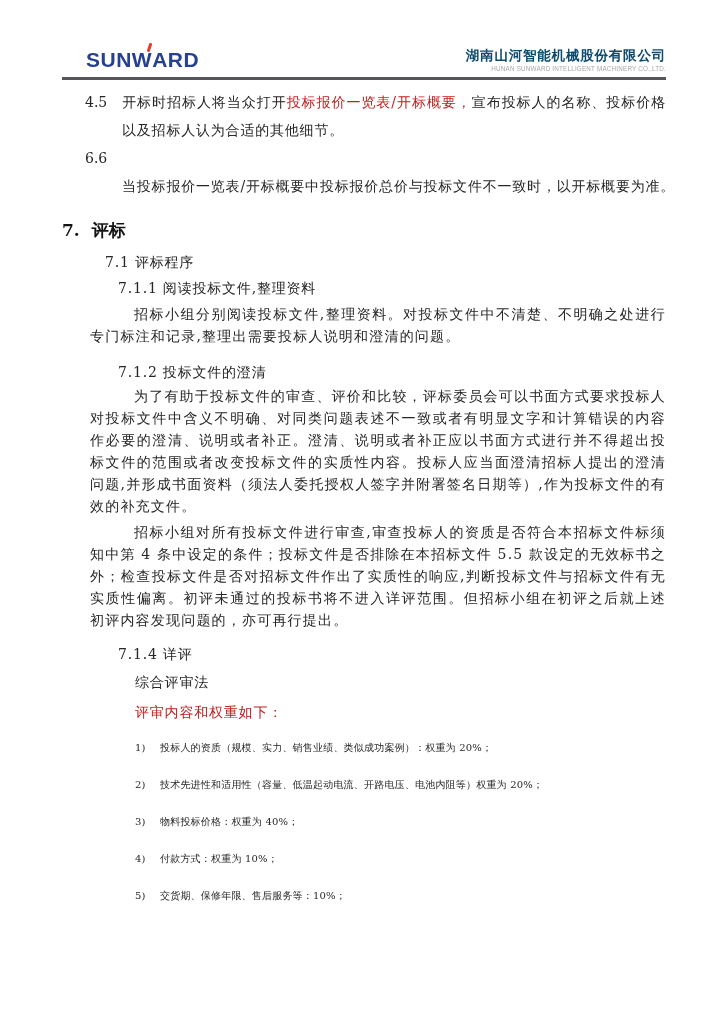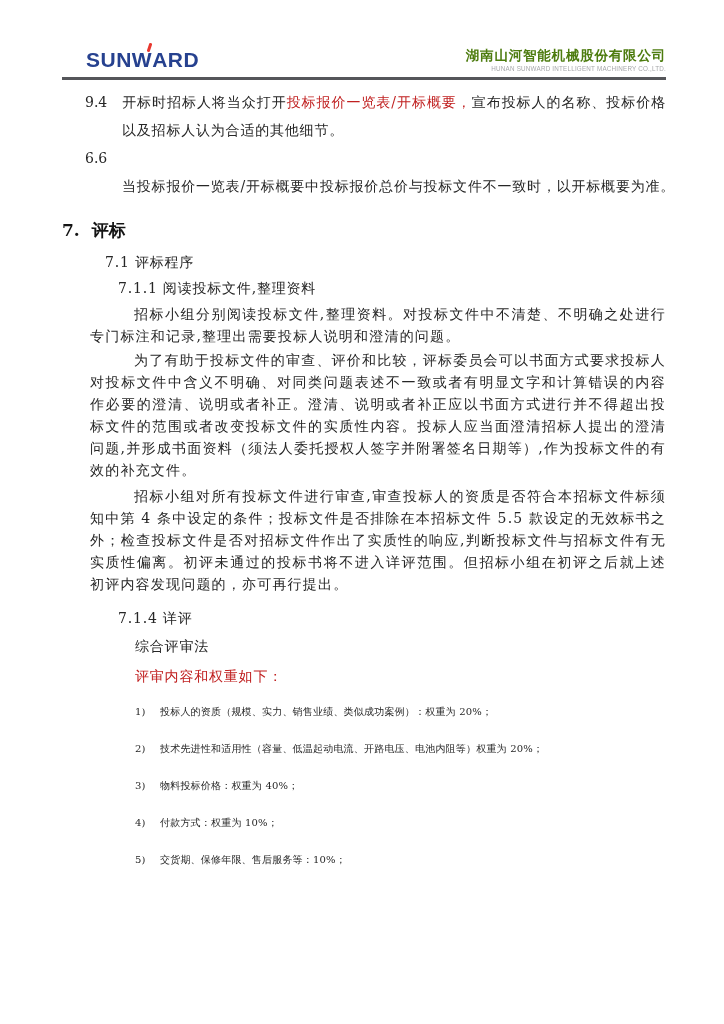--- a/index.html
+++ b/index.html
@@ -43,21 +43,21 @@
     height: 9px;
     background: #e8382f;
     transform: rotate(18deg);
     border-radius: 1px;
   }
   .company { text-align: right; line-height: 1.15; }
   .company-cn {
     font-family: "Liberation Sans", sans-serif;
     font-weight: bold;
     font-size: 13.5px;
-    color: #4d7c0f;
+    color: #0c4a6e;
     letter-spacing: 0.8px;
   }
   .company-en {
     font-family: "Liberation Sans", sans-serif;
     font-size: 6.3px;
     color: #a6a7aa;
     letter-spacing: 0.2px;
     margin-top: 1px;
   }
   .header-rule {
@@ -170,36 +170,37 @@
       <div class="logo"><span>SUN</span><span class="w-wrap"><span>W</span><span class="accent"></span></span><span>ARD</span></div>
       <div class="company">
         <div class="company-cn">湖南山河智能机械股份有限公司</div>
         <div class="company-en">HUNAN SUNWARD INTELLIGENT MACHINERY CO.,LTD.</div>
       </div>
     </div>
     <div class="header-rule"></div>
   </div>
 
   <div class="clause clause-6-5">
-    <span class="num">9.4</span><span>开标时招标人将当众打开</span><span class="red-text">投标报价一览表/开标概要，</span><span>宣布投标人的名称、投标价格以及招标人认为合适的其他细节。</span>
+    <span class="num">4.5</span><span>开标时招标人将当众打开</span><span class="red-text">投标报价一览表/开标概要，</span><span>宣布投标人的名称、投标价格以及招标人认为合适的其他细节。</span>
   </div>
 
   <div class="clause clause-6-6">
     <span class="num">6.6</span><span class="one-line">当投标报价一览表/开标概要中投标报价总价与投标文件不一致时，以开标概要为准。</span>
   </div>
 
   <div class="sec7">
     <span class="sec7-num">7.</span><span>评标</span>
   </div>
 
   <div class="sub-heading h-7-1">7.1 评标程序</div>
 
   <div class="sub-heading h-7-1-1">7.1.1 阅读投标文件,整理资料</div>
   <div class="para para-7-1-1">招标小组分别阅读投标文件,整理资料。对投标文件中不清楚、不明确之处进行专门标注和记录,整理出需要投标人说明和澄清的问题。</div>
 
+  <div class="sub-heading h-7-1-2">7.1.2 投标文件的澄清</div>
   <div class="para para-7-1-2">为了有助于投标文件的审查、评价和比较，评标委员会可以书面方式要求投标人对投标文件中含义不明确、对同类问题表述不一致或者有明显文字和计算错误的内容作必要的澄清、说明或者补正。澄清、说明或者补正应以书面方式进行并不得超出投标文件的范围或者改变投标文件的实质性内容。投标人应当面澄清招标人提出的澄清问题,并形成书面资料（须法人委托授权人签字并附署签名日期等）,作为投标文件的有效的补充文件。</div>
 
   <div class="para para-7-1-3">招标小组对所有投标文件进行审查,审查投标人的资质是否符合本招标文件标须知中第 4 条中设定的条件；投标文件是否排除在本招标文件 5.5 款设定的无效标书之外；检查投标文件是否对招标文件作出了实质性的响应,判断投标文件与招标文件有无实质性偏离。初评未通过的投标书将不进入详评范围。但招标小组在初评之后就上述初评内容发现问题的，亦可再行提出。</div>
 
   <div class="sub-heading h-7-1-4">7.1.4 详评</div>
 
   <div class="method-line">综合评审法</div>
 
   <div class="weights-heading">评审内容和权重如下：</div>
 

